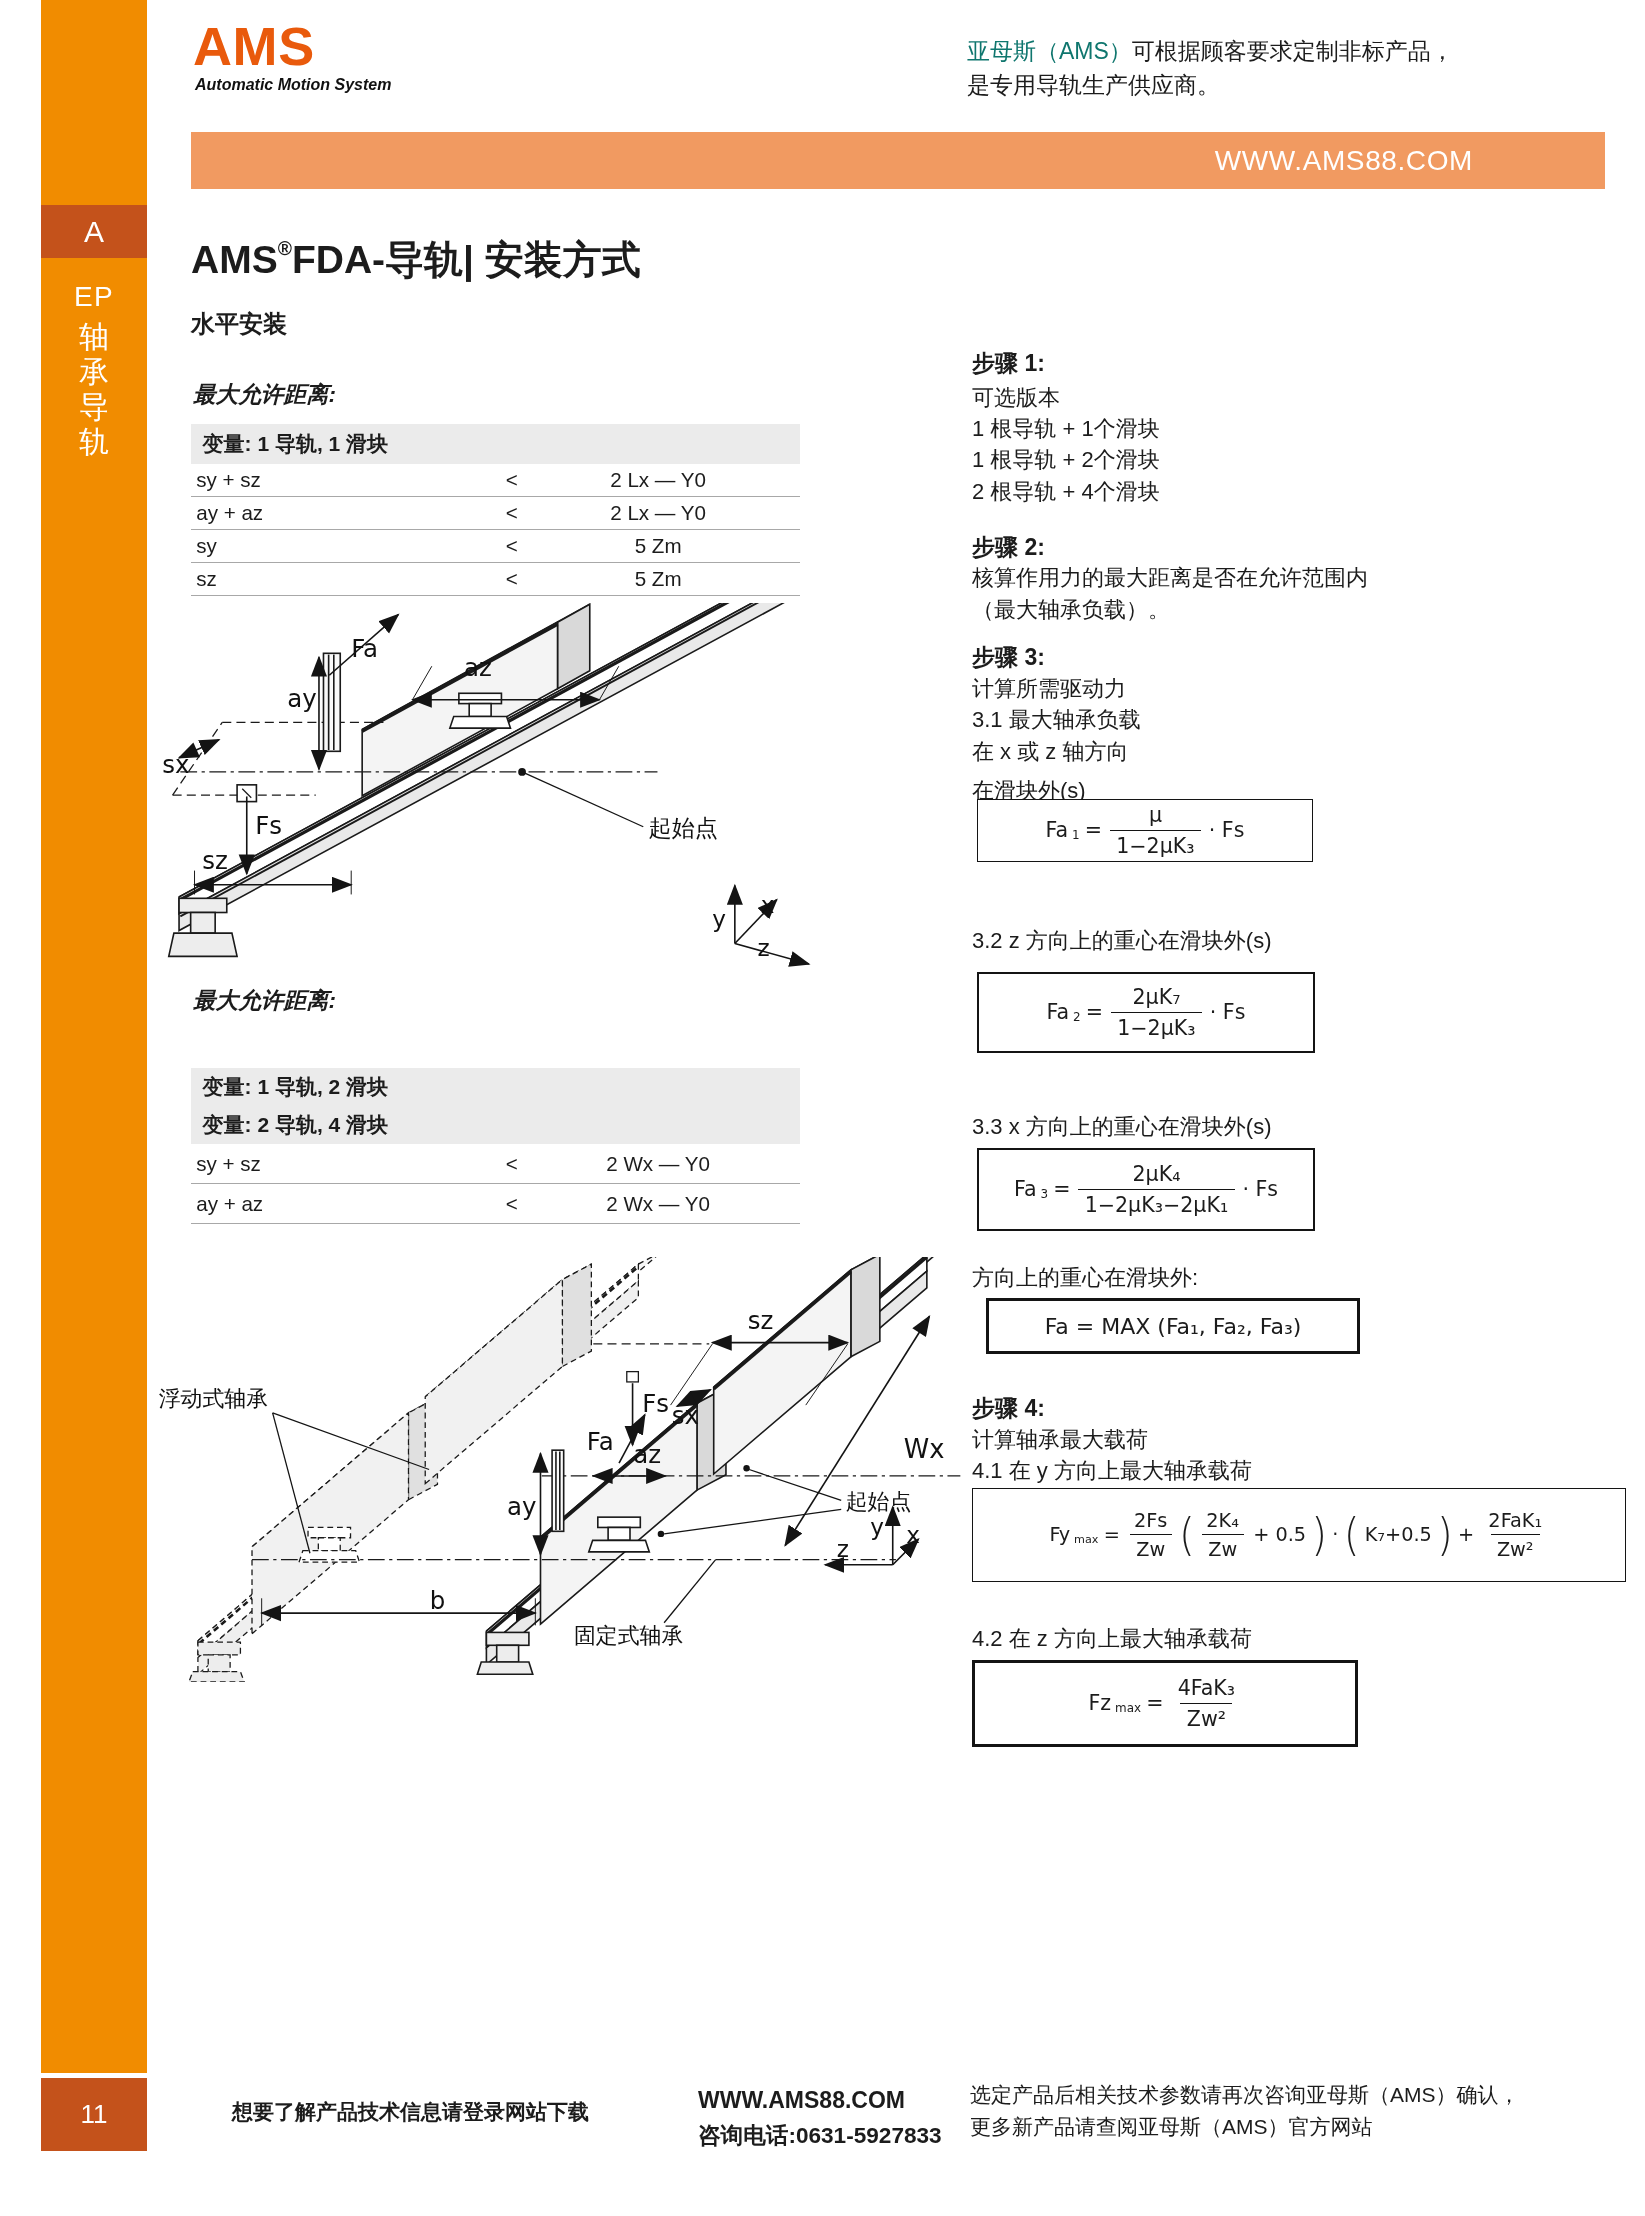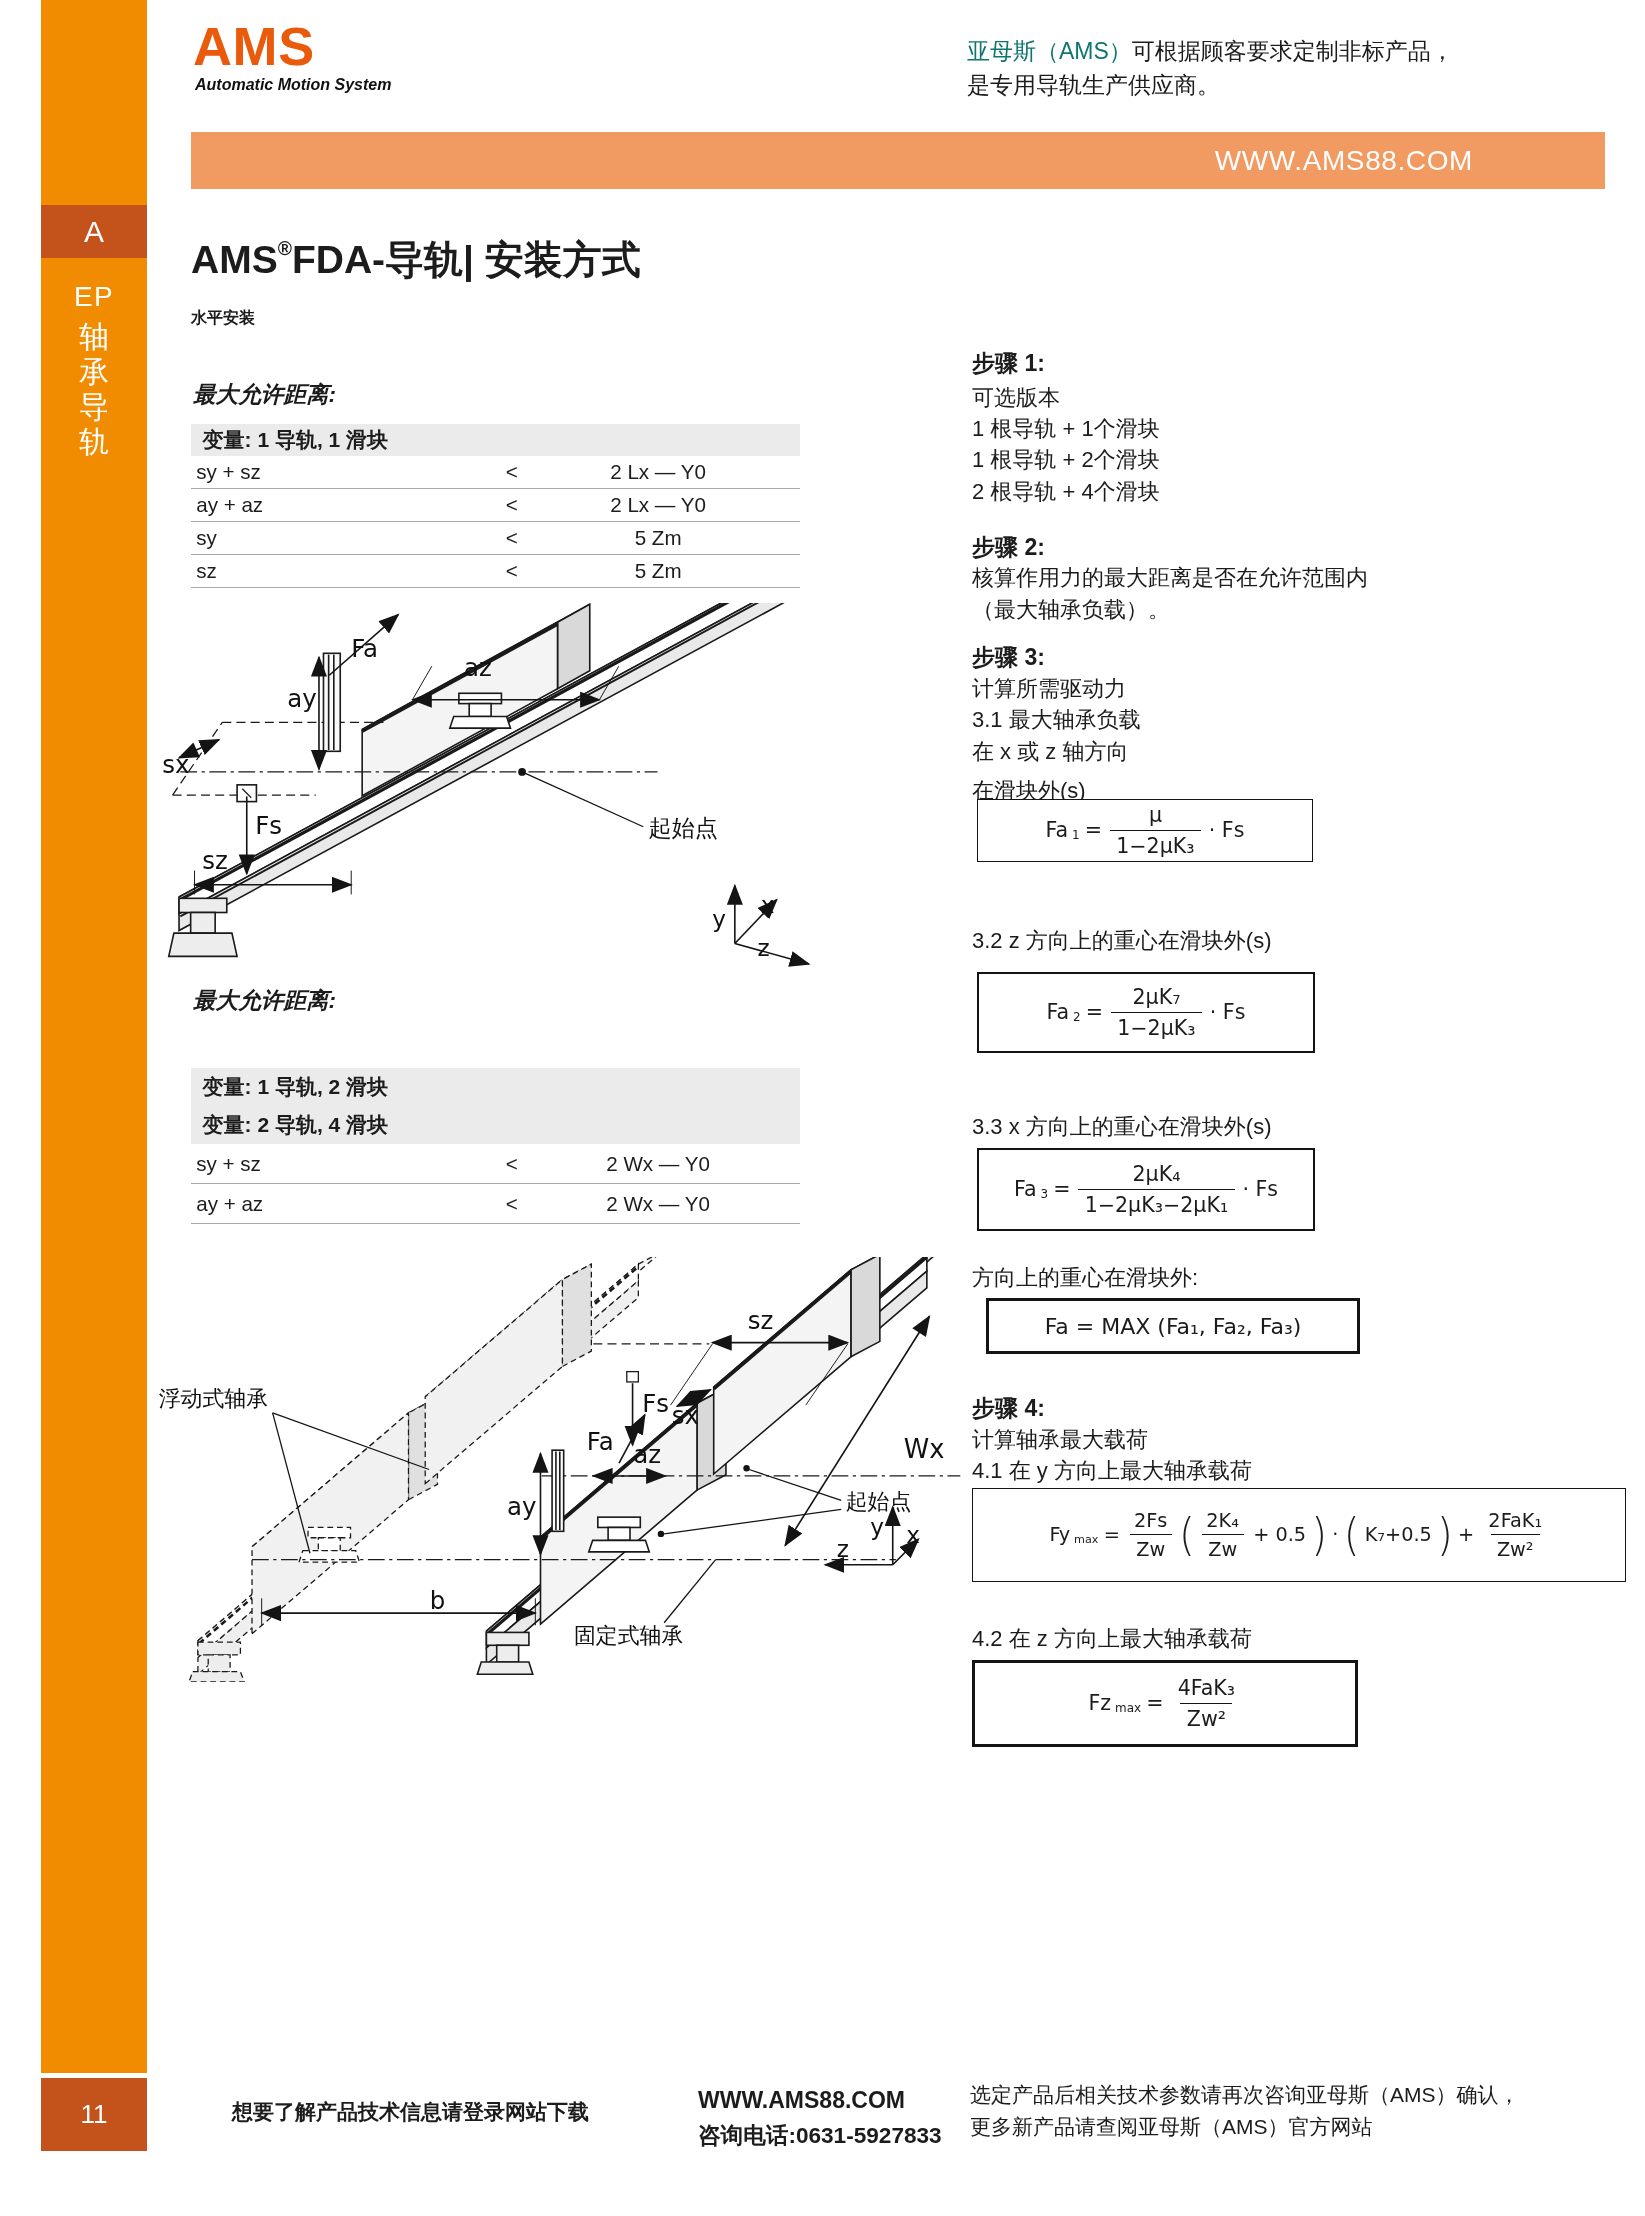--- a/index.html
+++ b/index.html
@@ -23,21 +23,21 @@
   .logo-sub{left:195px;top:76px;font-size:16px;font-style:italic;font-weight:600;color:#111;}
   .tagline{left:967px;top:34px;font-size:23px;line-height:34px;}
   .tag-orange{color:#0f766e;}
   .banner{left:191px;top:132px;width:1414px;height:57px;background:#F19A61;}
   .banner-text{position:absolute;right:132px;top:0;height:57px;line-height:57px;color:#ffffff;
                font-size:28px;letter-spacing:0.6px;}
 
   
   .title{left:191px;top:233px;font-size:39px;font-weight:700;}
   .title .reg{font-size:19.3px;vertical-align:18px;}
-  .subtitle{left:191px;top:308px;font-size:16px;font-weight:700;}
+  .subtitle{left:191px;top:308px;font-size:24px;font-weight:700;}
   .caption{font-size:22.6px;font-weight:700;font-style:italic;}
 
   
   .tbl{width:609px;}
   .tbl-head{background:#EBEBEB;font-weight:700;font-size:21px;padding-left:11.6px;display:flex;align-items:center;}
   .tbl-row{height:32px;display:flex;align-items:center;border-bottom:1.3px solid #a8a8a8;font-size:20.6px;}
   .c1{flex:0 0 277px;padding-left:5.2px;}
   .c2{flex:0 0 77px;text-align:center;}
   .c3{flex:1;text-align:center;padding-right:34px;}
 
@@ -89,21 +89,21 @@
   </div>
   <div class="abs banner">
     <div class="banner-text nw">WWW.AMS88.COM</div>
   </div>
 
   <div class="abs title nw"><span>AMS</span><span class="reg">®</span><span>FDA-导轨| 安装方式</span></div>
   <div class="abs subtitle nw">水平安装</div>
 
   <div class="abs caption nw" style="left:193px;top:379px">最大允许距离:</div>
   <div class="abs tbl" style="left:191px;top:424px">
-    <div class="tbl-head" style="height:32px">变量: 1 导轨, 1 滑块</div>
+    <div class="tbl-head" style="height:40px">变量: 1 导轨, 1 滑块</div>
     <div class="tbl-row">
       <span class="c1">sy + sz</span>
       <span class="c2">&lt;</span>
       <span class="c3">2 Lx — Y0</span>
     </div>
     <div class="tbl-row">
       <span class="c1">ay + az</span>
       <span class="c2">&lt;</span>
       <span class="c3">2 Lx — Y0</span>
     </div>

